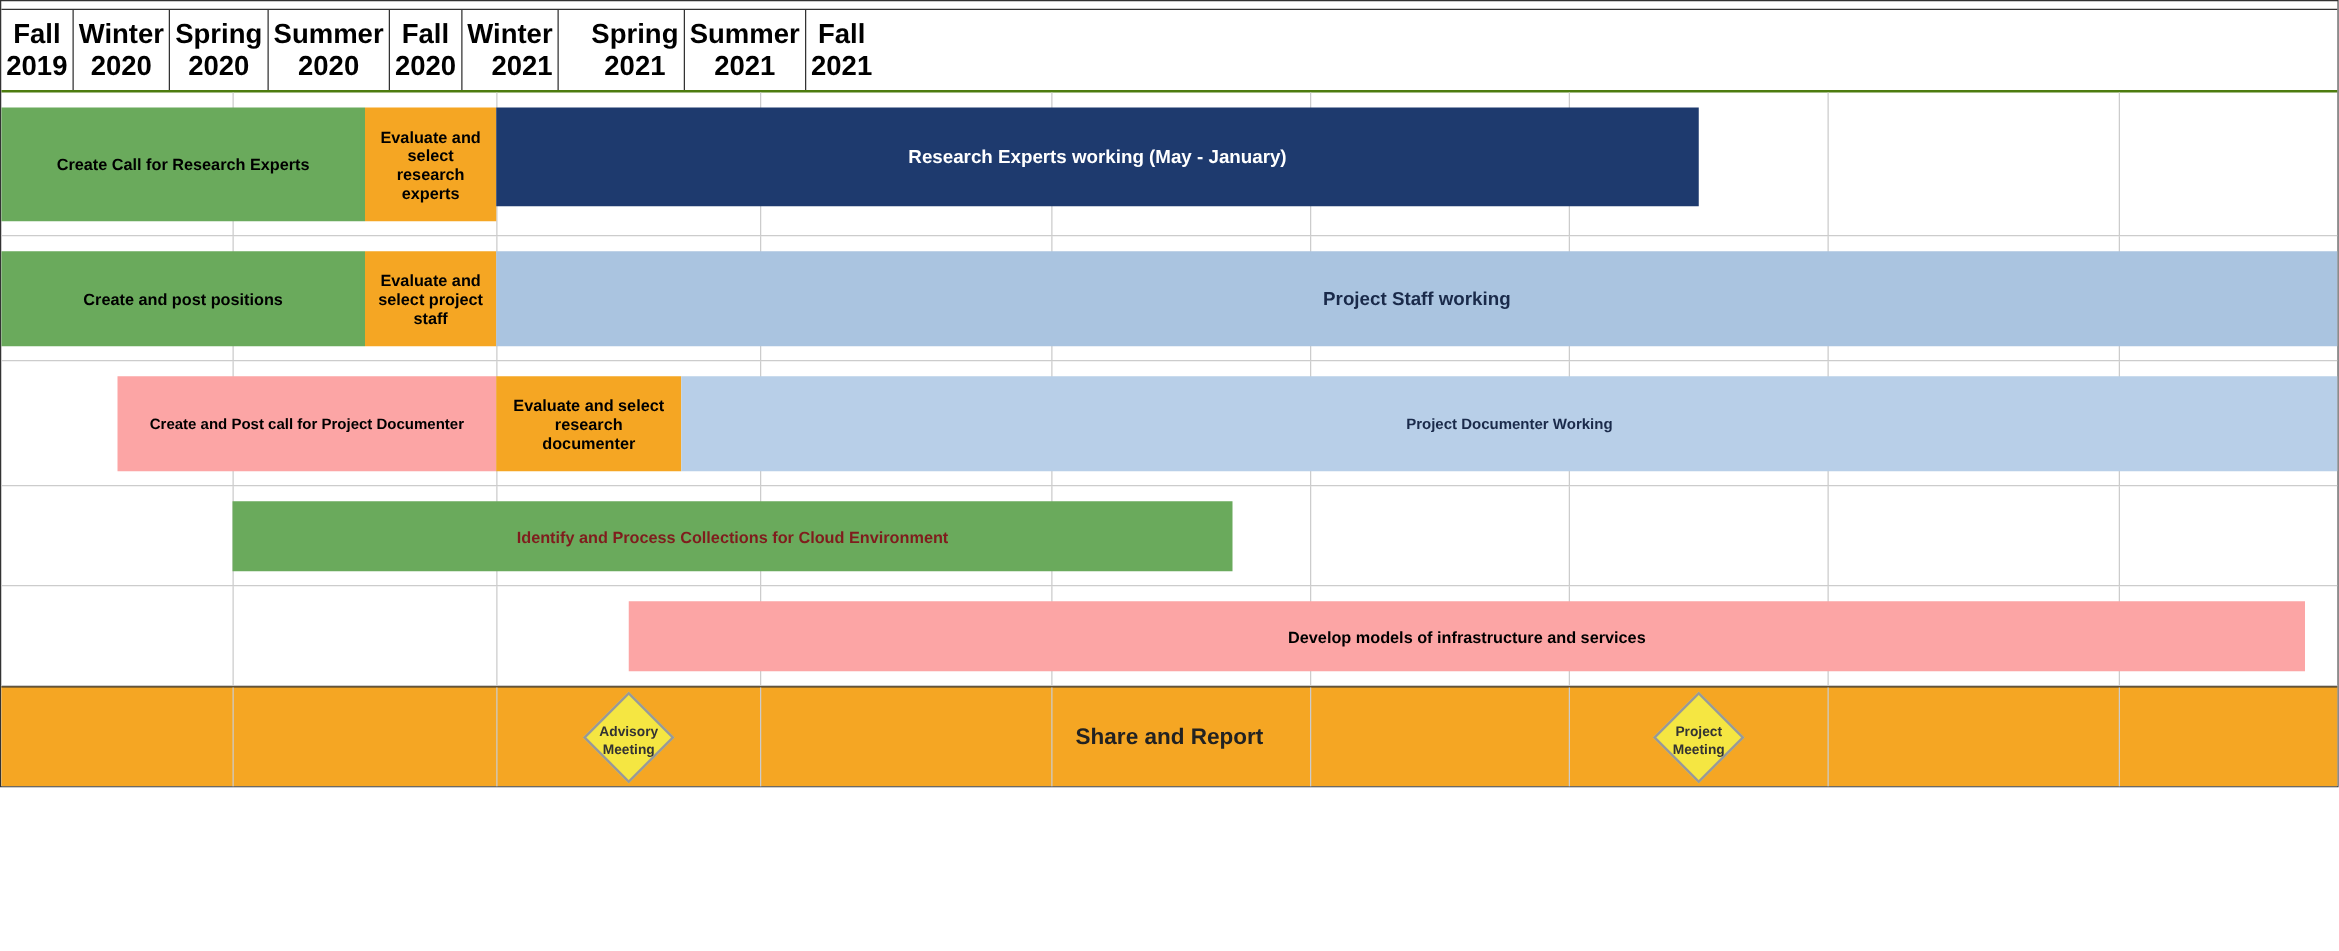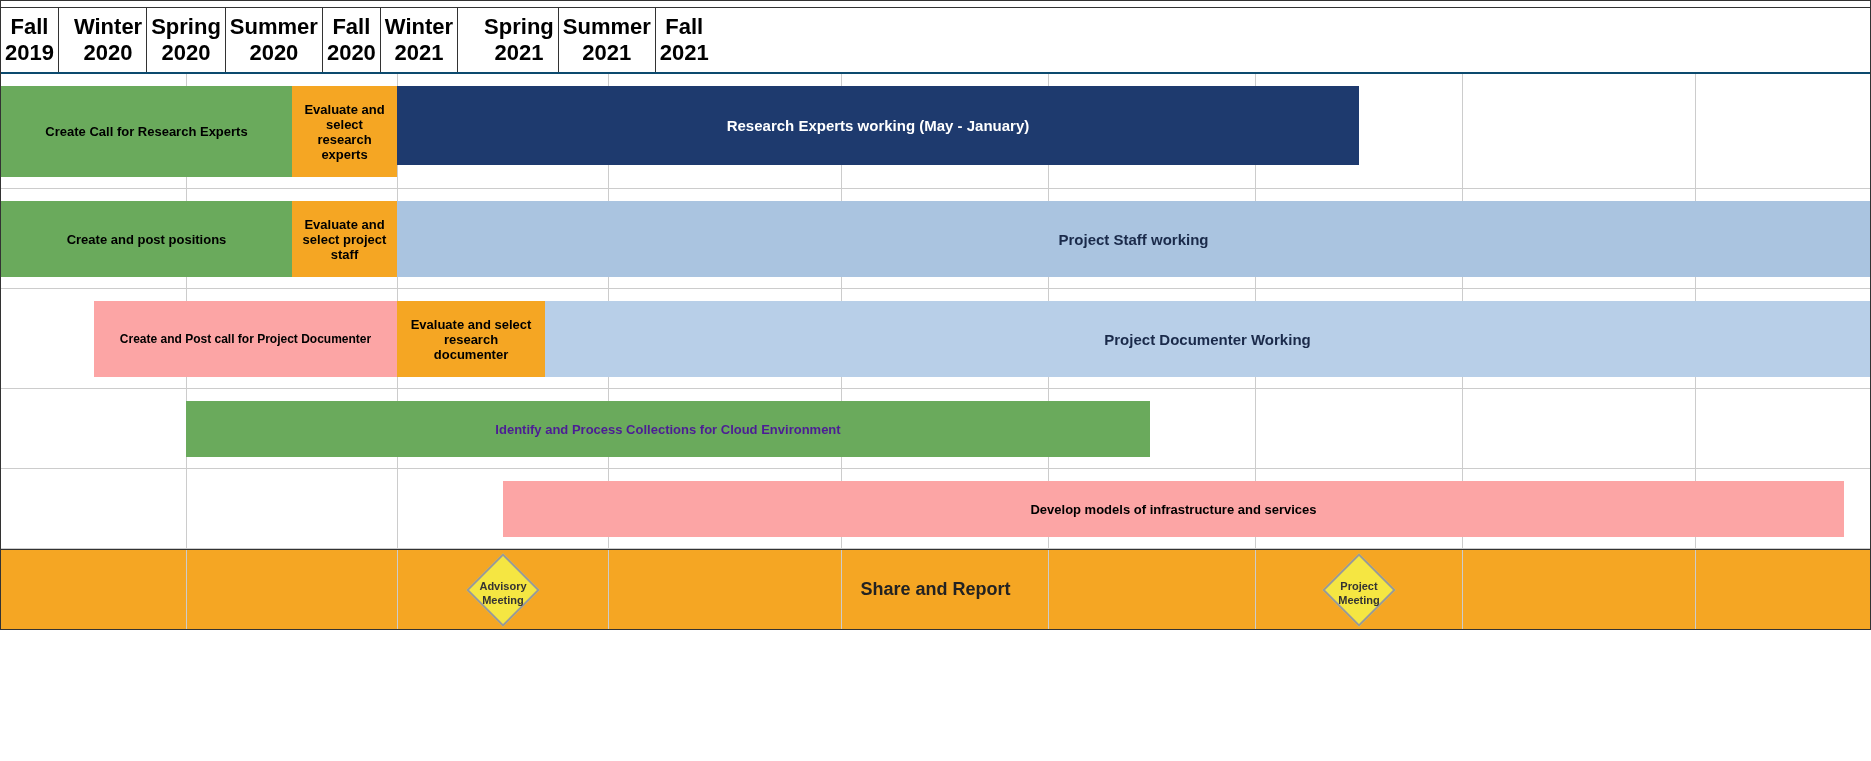--- a/index.html
+++ b/index.html
@@ -14,21 +14,21 @@
     .chart-title {
       text-align: center;
       font-size: 13px;
       font-weight: normal;
       padding: 3px 0;
       border-bottom: 1px solid #333;
     }
 
     .header-row {
       display: flex;
-      border-bottom: 2px solid #0c4a6e;
+      border-bottom: 2px solid #4d7c0f;
     }
 
     .header-cell {
       flex: 1;
       text-align: center;
       font-size: 22px;
       font-weight: bold;
       padding: 6px 4px;
       border-right: 1px solid #333;
     }
@@ -60,25 +60,25 @@
       padding: 4px 8px;
     }
   </style>
 </head>
 <body>
 
 <div class="gantt-wrapper">
   <div class="chart-title"></div>
   <div class="header-row" id="header-row">
       <div class="header-cell" style="width: 185px; flex-shrink: 0; flex-grow: 0;">Fall 2019</div>
-      <div class="header-cell" style="width: 211px; flex-shrink: 0; flex-grow: 0; margin-left: 11px;">Winter 2020</div>
+      <div class="header-cell" style="width: 211px; flex-shrink: 0; flex-grow: 0;">Winter 2020</div>
       <div class="header-cell" style="width: 211px; flex-shrink: 0; flex-grow: 0;">Spring 2020</div>
       <div class="header-cell" style="width: 233px; flex-shrink: 0; flex-grow: 0;">Summer 2020</div>
       <div class="header-cell" style="width: 207px; flex-shrink: 0; flex-grow: 0;">Fall 2020</div>
-      <div class="header-cell" style="width: 207px; flex-shrink: 0; flex-grow: 0;">Winter 2021</div>
+      <div class="header-cell" style="width: 207px; flex-shrink: 0; flex-grow: 0; text-align: right;">Winter 2021</div>
       <div class="header-cell" style="width: 207px; flex-shrink: 0; flex-grow: 0; margin-left: 22px;">Spring 2021</div>
       <div class="header-cell" style="width: 233px; flex-shrink: 0; flex-grow: 0;">Summer 2021</div>
       <div class="header-cell" style="width: 175px; flex-shrink: 0; flex-grow: 0;">Fall 2021</div>
     </div>
   <div class="gantt-body" id="gantt-body">
       <div style="position: relative; height: 115px; border-bottom: 1px solid rgb(204, 204, 204);">
         <div class="col-grid" style="left: 185px; height: 115px;"></div>
         <div class="col-grid" style="left: 396px; height: 115px;"></div>
         <div class="col-grid" style="left: 607px; height: 115px;"></div>
         <div class="col-grid" style="left: 840px; height: 115px;"></div>
@@ -107,32 +107,32 @@
         <div class="col-grid" style="left: 185px; height: 100px;"></div>
         <div class="col-grid" style="left: 396px; height: 100px;"></div>
         <div class="col-grid" style="left: 607px; height: 100px;"></div>
         <div class="col-grid" style="left: 840px; height: 100px;"></div>
         <div class="col-grid" style="left: 1047px; height: 100px;"></div>
         <div class="col-grid" style="left: 1254px; height: 100px;"></div>
         <div class="col-grid" style="left: 1461px; height: 100px;"></div>
         <div class="col-grid" style="left: 1694px; height: 100px;"></div>
         <div class="bar" style="left: 93px; width: 303px; top: 12px; height: 76px; background-color: #fca5a5; color: rgb(0, 0, 0); font-size: 12px; font-weight: bold;">Create and Post call for Project Documenter</div>
         <div class="bar" style="left: 396px; width: 148px; top: 12px; height: 76px; background-color: rgb(245, 166, 35); color: rgb(0, 0, 0); font-size: 13px; font-weight: bold;">Evaluate and select research documenter</div>
-        <div class="bar" style="left: 544px; width: 1325px; top: 12px; height: 76px; background-color: rgb(184, 207, 232); color: rgb(26, 42, 74); font-size: 15px; font-weight: bold;">Project Documenter Working</div>
+        <div class="bar" style="left: 544px; width: 1325px; top: 12px; height: 76px; background-color: rgb(184, 207, 232); color: rgb(26, 42, 74); font-size: 12px; font-weight: bold;">Project Documenter Working</div>
       </div>
       <div style="position: relative; height: 80px; border-bottom: 1px solid rgb(204, 204, 204);">
         <div class="col-grid" style="left: 185px; height: 80px;"></div>
         <div class="col-grid" style="left: 396px; height: 80px;"></div>
         <div class="col-grid" style="left: 607px; height: 80px;"></div>
         <div class="col-grid" style="left: 840px; height: 80px;"></div>
         <div class="col-grid" style="left: 1047px; height: 80px;"></div>
         <div class="col-grid" style="left: 1254px; height: 80px;"></div>
         <div class="col-grid" style="left: 1461px; height: 80px;"></div>
         <div class="col-grid" style="left: 1694px; height: 80px;"></div>
-        <div class="bar" style="left: 185px; width: 964px; top: 12px; height: 56px; background-color: rgb(106, 170, 92); color: #4c1d95; font-size: 13px; font-weight: bold;">Identify and Process Collections for Cloud Environment</div>
+        <div class="bar" style="left: 185px; width: 800px; top: 12px; height: 56px; background-color: rgb(106, 170, 92); color: #7f1d1d; font-size: 13px; font-weight: bold;">Identify and Process Collections for Cloud Environment</div>
       </div>
       <div style="position: relative; height: 80px; border-bottom: 1px solid rgb(204, 204, 204);">
         <div class="col-grid" style="left: 185px; height: 80px;"></div>
         <div class="col-grid" style="left: 396px; height: 80px;"></div>
         <div class="col-grid" style="left: 607px; height: 80px;"></div>
         <div class="col-grid" style="left: 840px; height: 80px;"></div>
         <div class="col-grid" style="left: 1047px; height: 80px;"></div>
         <div class="col-grid" style="left: 1254px; height: 80px;"></div>
         <div class="col-grid" style="left: 1461px; height: 80px;"></div>
         <div class="col-grid" style="left: 1694px; height: 80px;"></div>

